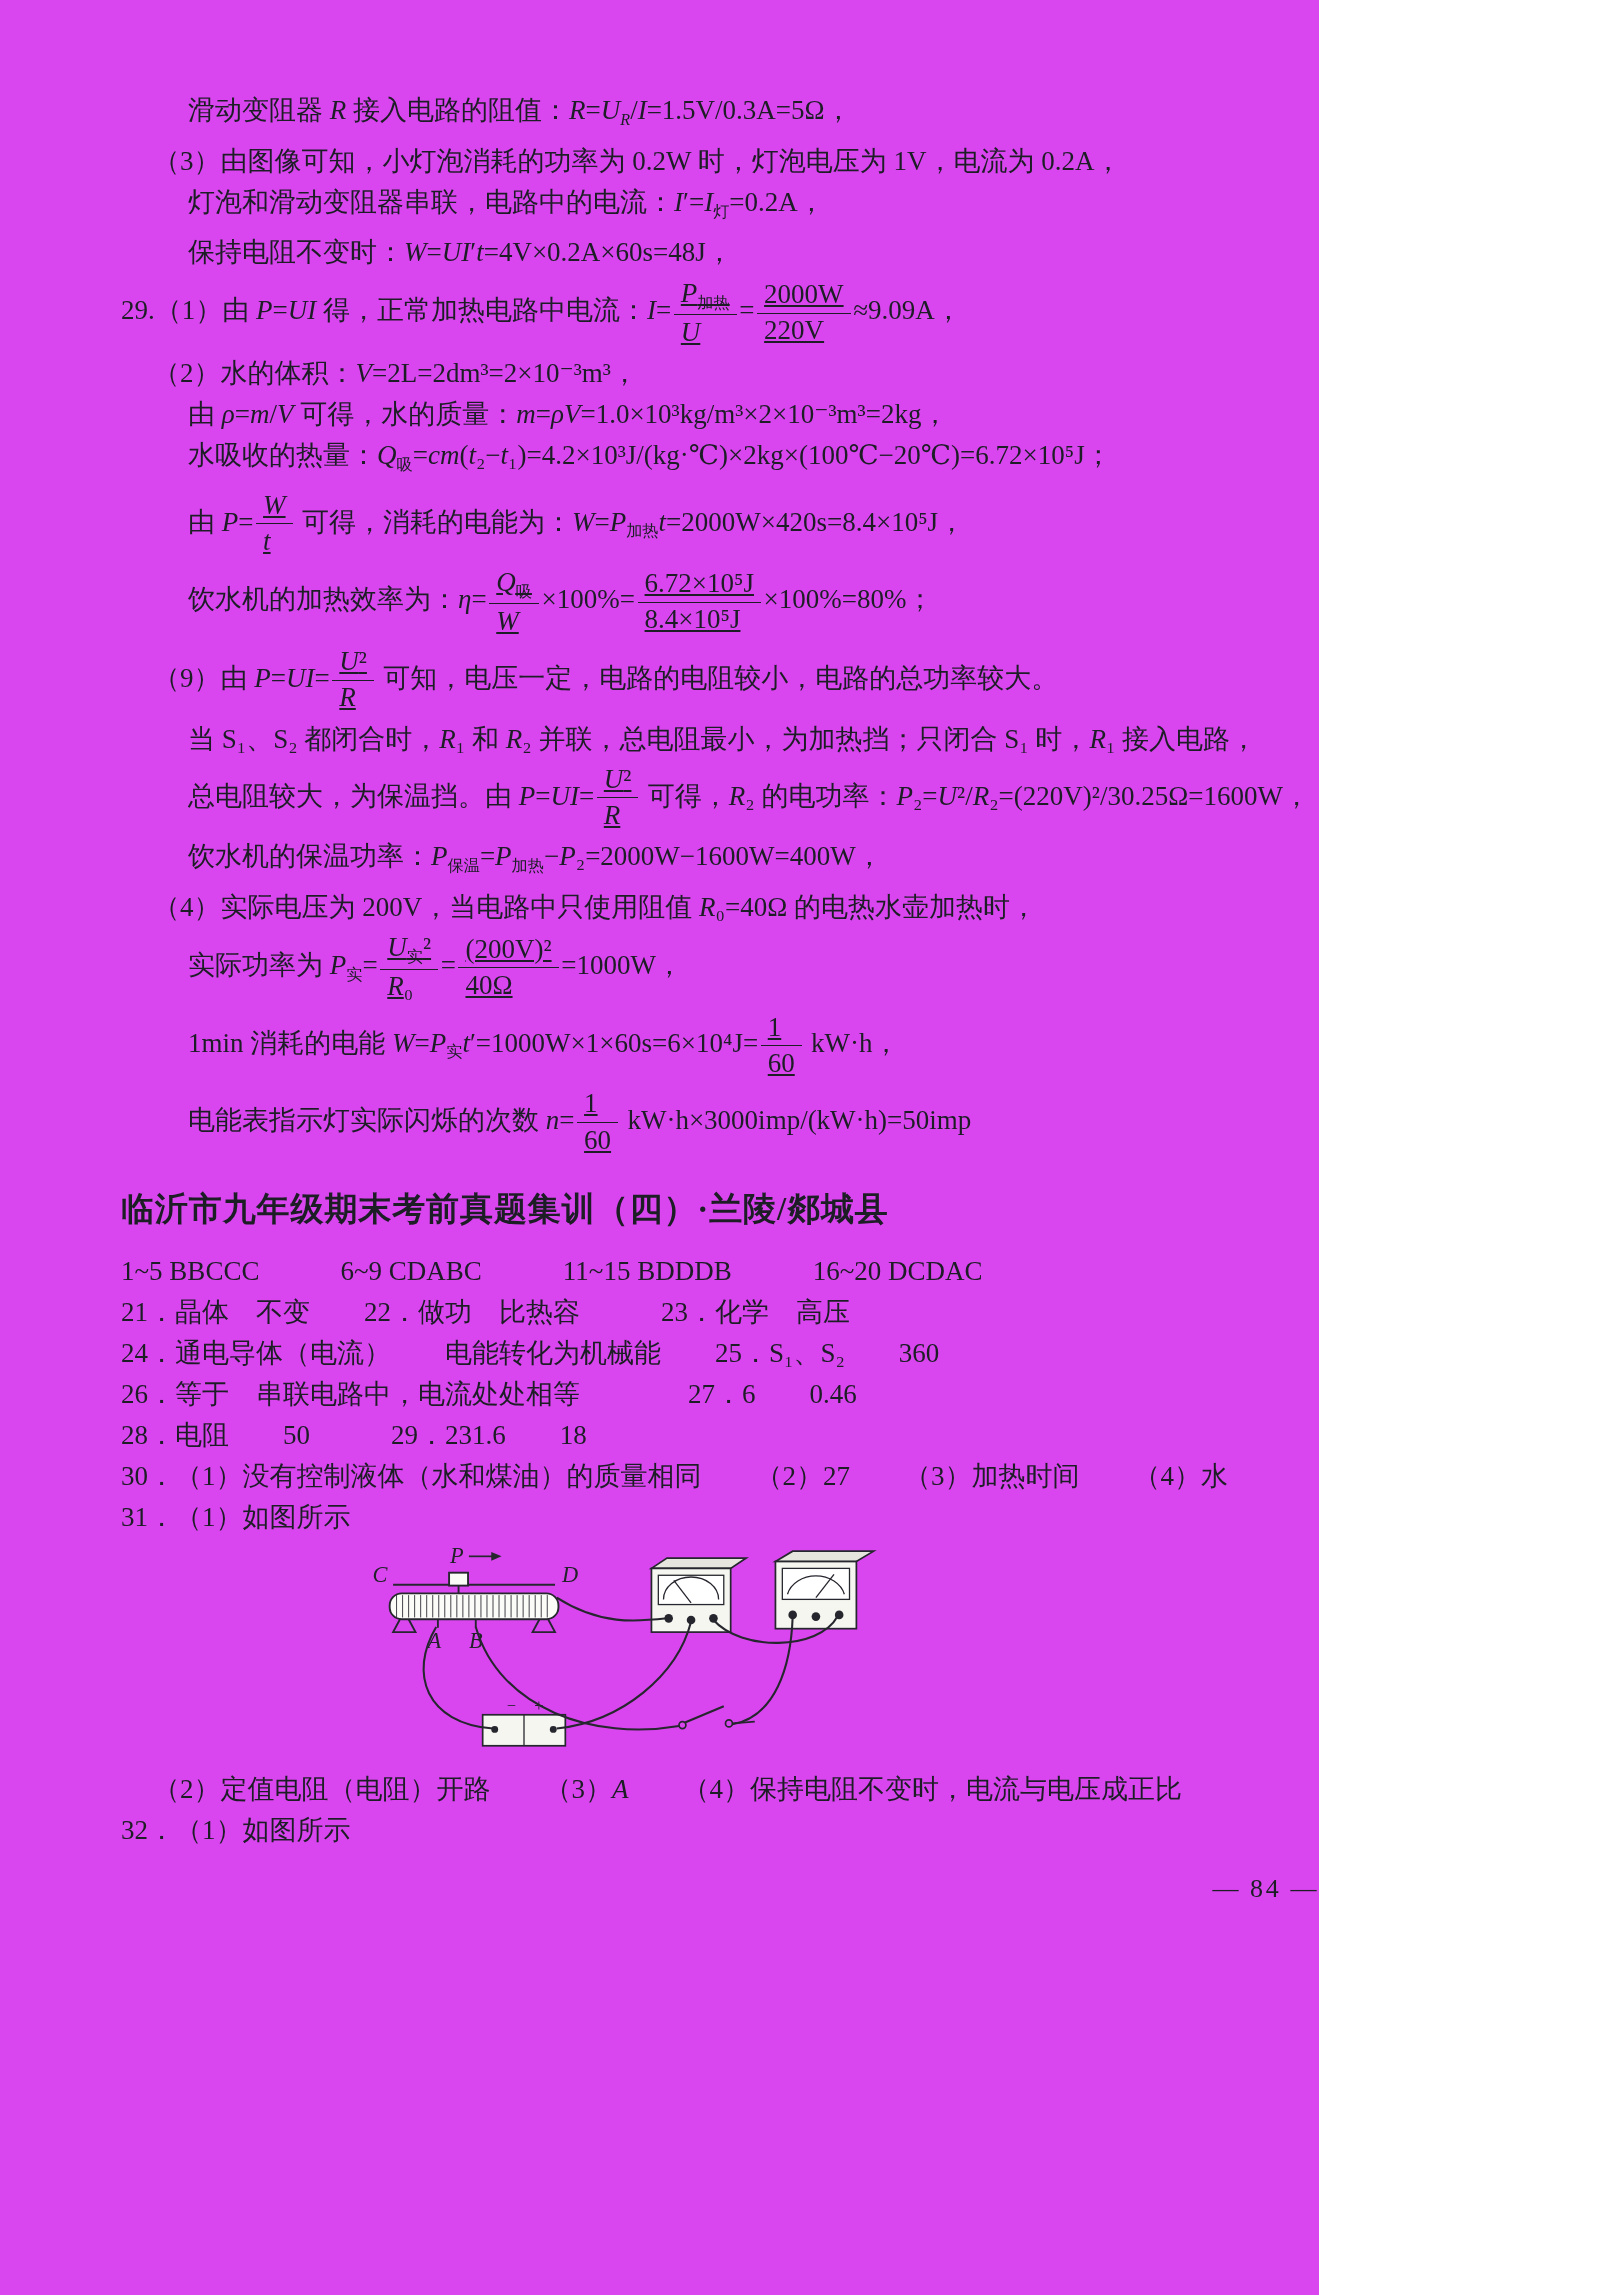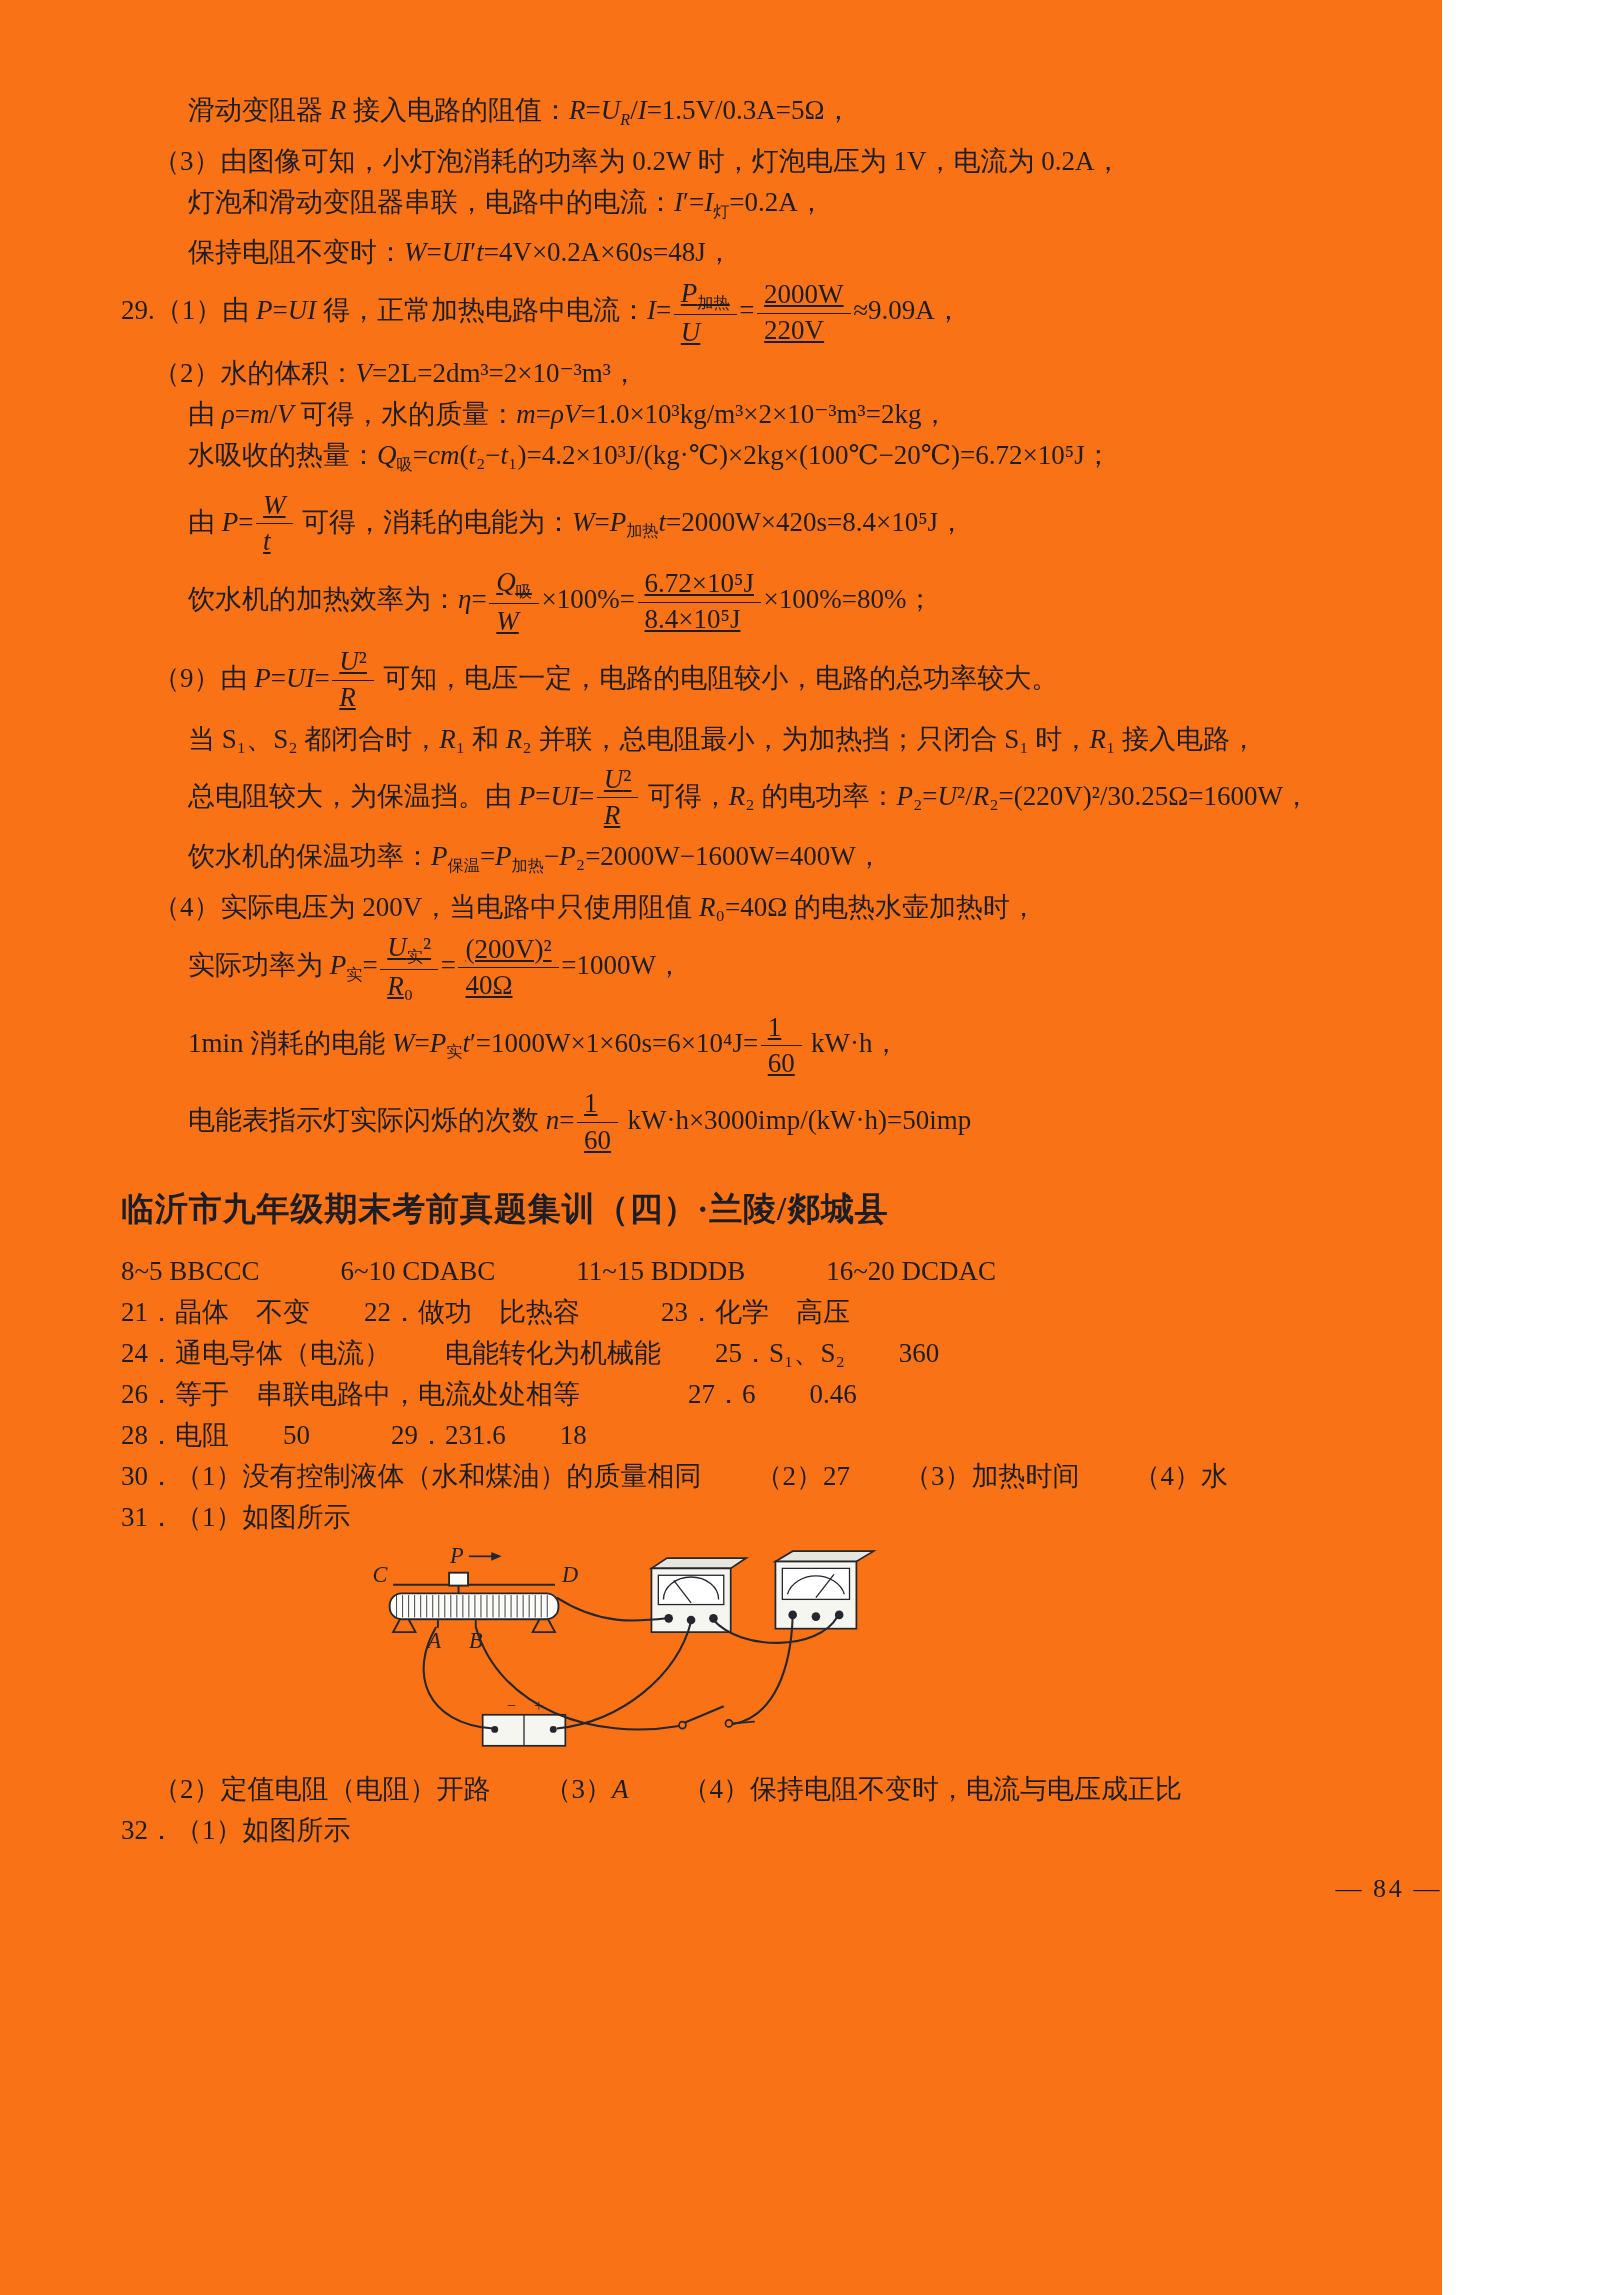--- a/index.html
+++ b/index.html
@@ -1,20 +1,20 @@
 <!DOCTYPE html>
 <html style="font-size:14px"><head>
 <meta charset="utf-8">
 <style>
   * { margin:0; padding:0; box-sizing:border-box; }
   html,body { background:#ffffff; }
   .page {
     position:relative;
-    width:1442px; height:2295px;
-    background:#f97316;
+    width:1319px; height:2295px;
+    background:#d946ef;
     font-family:"Liberation Serif","DejaVu Serif",serif;
     color:#1d1d26;
     font-size:27px;
     overflow:hidden;
   }
   .content { position:absolute; left:121px; top:90px; width:1389px; }
   .line { white-space:pre-wrap; line-height:41px; }
   .ind0 { padding-left:0; }
   .ind1 { padding-left:32px; }
   .ind2 { padding-left:67px; }
@@ -62,21 +62,21 @@
         <div class="line ind2"><span class="s-t">饮水机的保温功率：</span><span class="s-i">P</span><span class="s-sub">保温</span><span class="s-t">=</span><span class="s-i">P</span><span class="s-sub">加热</span><span class="s-t">−</span><span class="s-i">P</span><span class="s-t">₂=2000W−1600W=400W，</span></div>
         <div class="line ind1"><span class="s-t">（4）实际电压为 200V，当电路中只使用阻值 </span><span class="s-i">R</span><span class="s-t">₀=40Ω 的电热水壶加热时，</span></div>
         <div class="line ind2"><span class="s-t">实际功率为 </span><span class="s-i">P</span><span class="s-sub">实</span><span class="s-t">=</span><span class="frac"><span class="num"><span class="s-i">U</span><span class="s-sub">实</span><span class="s-t">²</span></span><span class="den"><span class="s-i">R</span><span class="s-t">₀</span></span></span><span class="s-t">=</span><span class="frac"><span class="num"><span class="s-t">(200V)²</span></span><span class="den"><span class="s-t">40Ω</span></span></span><span class="s-t">=1000W，</span></div>
         <div class="line ind2"><span class="s-t">1min 消耗的电能 </span><span class="s-i">W</span><span class="s-t">=</span><span class="s-i">P</span><span class="s-sub">实</span><span class="s-i">t</span><span class="s-t">′=1000W×1×60s=6×10⁴J=</span><span class="frac"><span class="num"><span class="s-t">1</span></span><span class="den"><span class="s-t">60</span></span></span><span class="s-t"> kW·h，</span></div>
         <div class="line ind2"><span class="s-t">电能表指示灯实际闪烁的次数 </span><span class="s-i">n</span><span class="s-t">=</span><span class="frac"><span class="num"><span class="s-t">1</span></span><span class="den"><span class="s-t">60</span></span></span><span class="s-t"> kW·h×3000imp/(kW·h)=50imp</span></div>
       </div>
 
     <div class="section-title">临沂市九年级期末考前真题集训（四）·兰陵/郯城县</div>
 
     <div>
-        <div class="line ind0"><span class="s-t">8~5 BBCCC　　　6~10 CDABC　　　11~15 BDDDB　　　16~20 DCDAC</span></div>
+        <div class="line ind0"><span class="s-t">1~5 BBCCC　　　6~9 CDABC　　　11~15 BDDDB　　　16~20 DCDAC</span></div>
         <div class="line ind0"><span class="s-t">21．晶体　不变　　22．做功　比热容　　　23．化学　高压</span></div>
         <div class="line ind0"><span class="s-t">24．通电导体（电流）　　电能转化为机械能　　25．S₁、S₂　　360</span></div>
         <div class="line ind0"><span class="s-t">26．等于　串联电路中，电流处处相等　　　　27．6　　0.46</span></div>
         <div class="line ind0"><span class="s-t">28．电阻　　50　　　29．231.6　　18</span></div>
         <div class="line ind0"><span class="s-t">30．（1）没有控制液体（水和煤油）的质量相同　　（2）27　　（3）加热时间　　（4）水</span></div>
         <div class="line ind0"><span class="s-t">31．（1）如图所示</span></div>
       </div>
 
     <div class="figure-wrap">
       <svg width="587" height="217" viewBox="0 0 680 252" style="font-size:31px">

